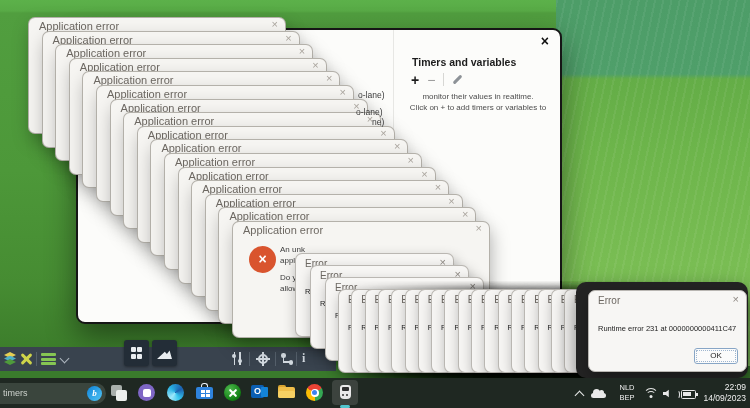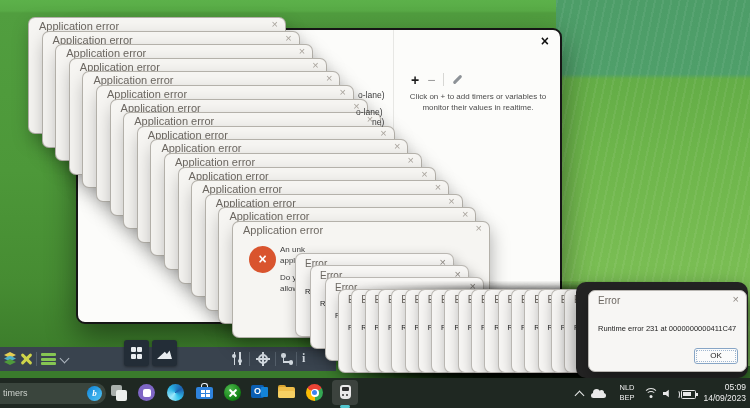--- a/index.html
+++ b/index.html
@@ -149,29 +149,30 @@
 
 <div class="screen">
 
   <div class="bg-main"></div>
   <div class="bg-right"></div>
   <div class="bg-bottom"></div>
 
   <div class="timers-window">
     <span class="tw-close">×</span>
     <span class="tw-divider"></span>
+    <span class="tw-title">Timers and variables</span>
     <div class="tw-toolbar">
       <span class="tw-plus">+</span>
       <span class="tw-minus">−</span>
       <span class="tw-tooldiv"></span>
       <span class="icon-pencil"></span>
     </div>
     <div class="tw-hint">
+      <div>monitor their values in realtime.</div>
       <div>Click on + to add timers or variables to</div>
-      <div>monitor their values in realtime.</div>
     </div>
   </div>
 
   <div class="game-toolbar">
     <span class="gt icon-terrain" style="left:3px;top:5px">
         <span class="t1"></span>
         <span class="t2"></span>
         <span class="t3"></span>
       </span>
     <span class="gt icon-tools" style="left:19px;top:5px">
@@ -598,18 +599,18 @@
         <span class="w2"></span>
         <span class="w3"></span>
       </span>
     <span class="tray-spk"></span>
     <span class="tray-spk-arc"></span>
     <span class="tray-bat">
         <i></i>
         <b></b>
       </span>
     <div class="tray-clock">
-      <div>05:09</div>
+      <div>22:09</div>
       <div>14/09/2023</div>
     </div>
   </div>
 
 </div>
 
 </body></html>

